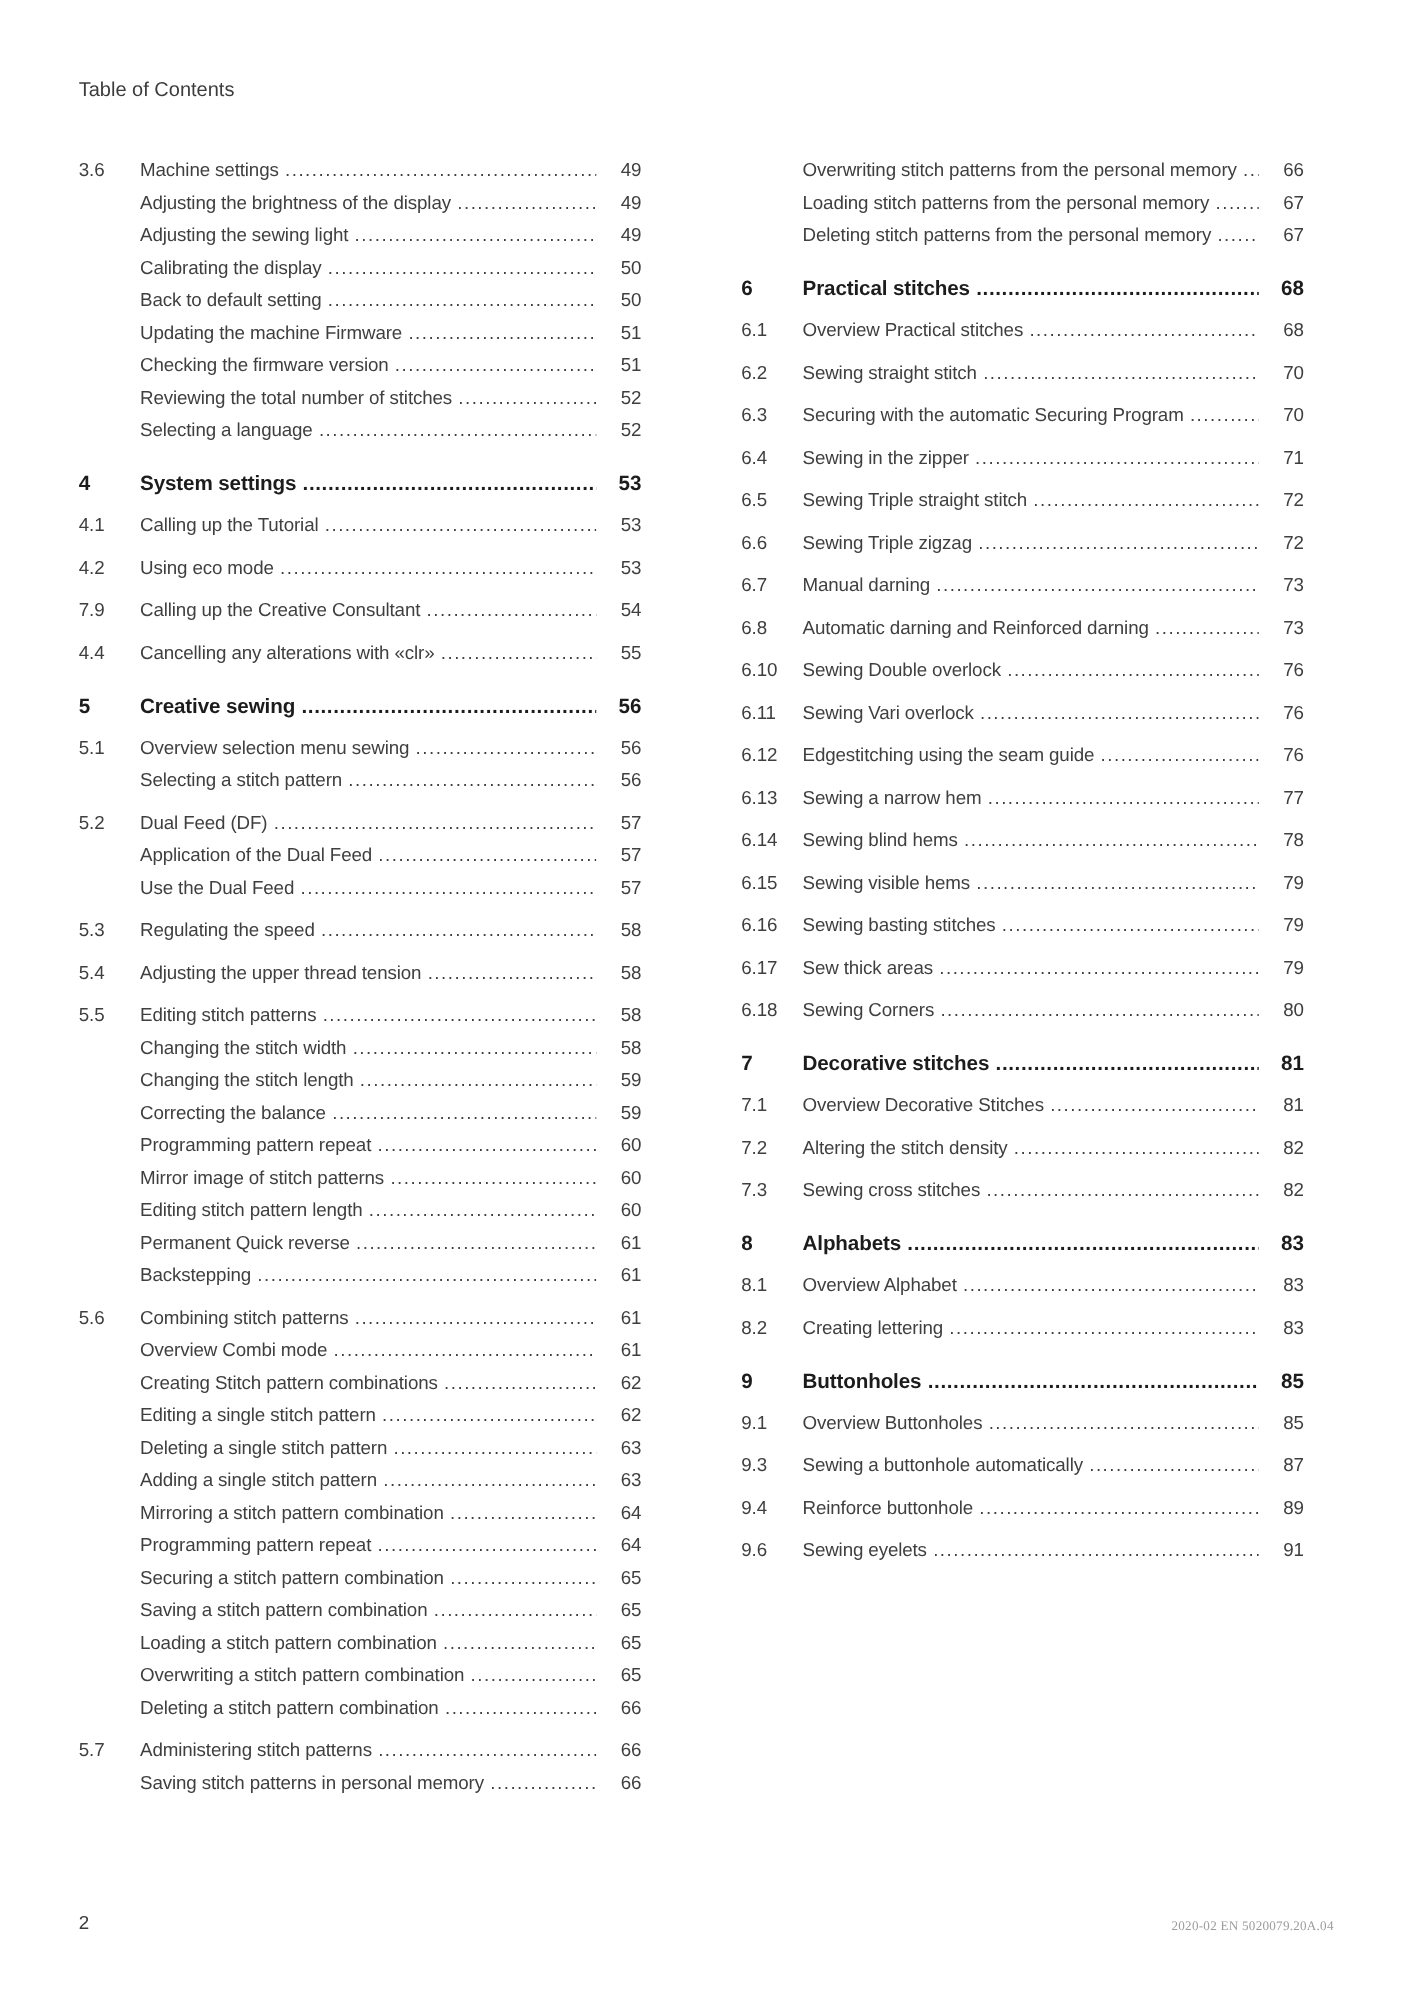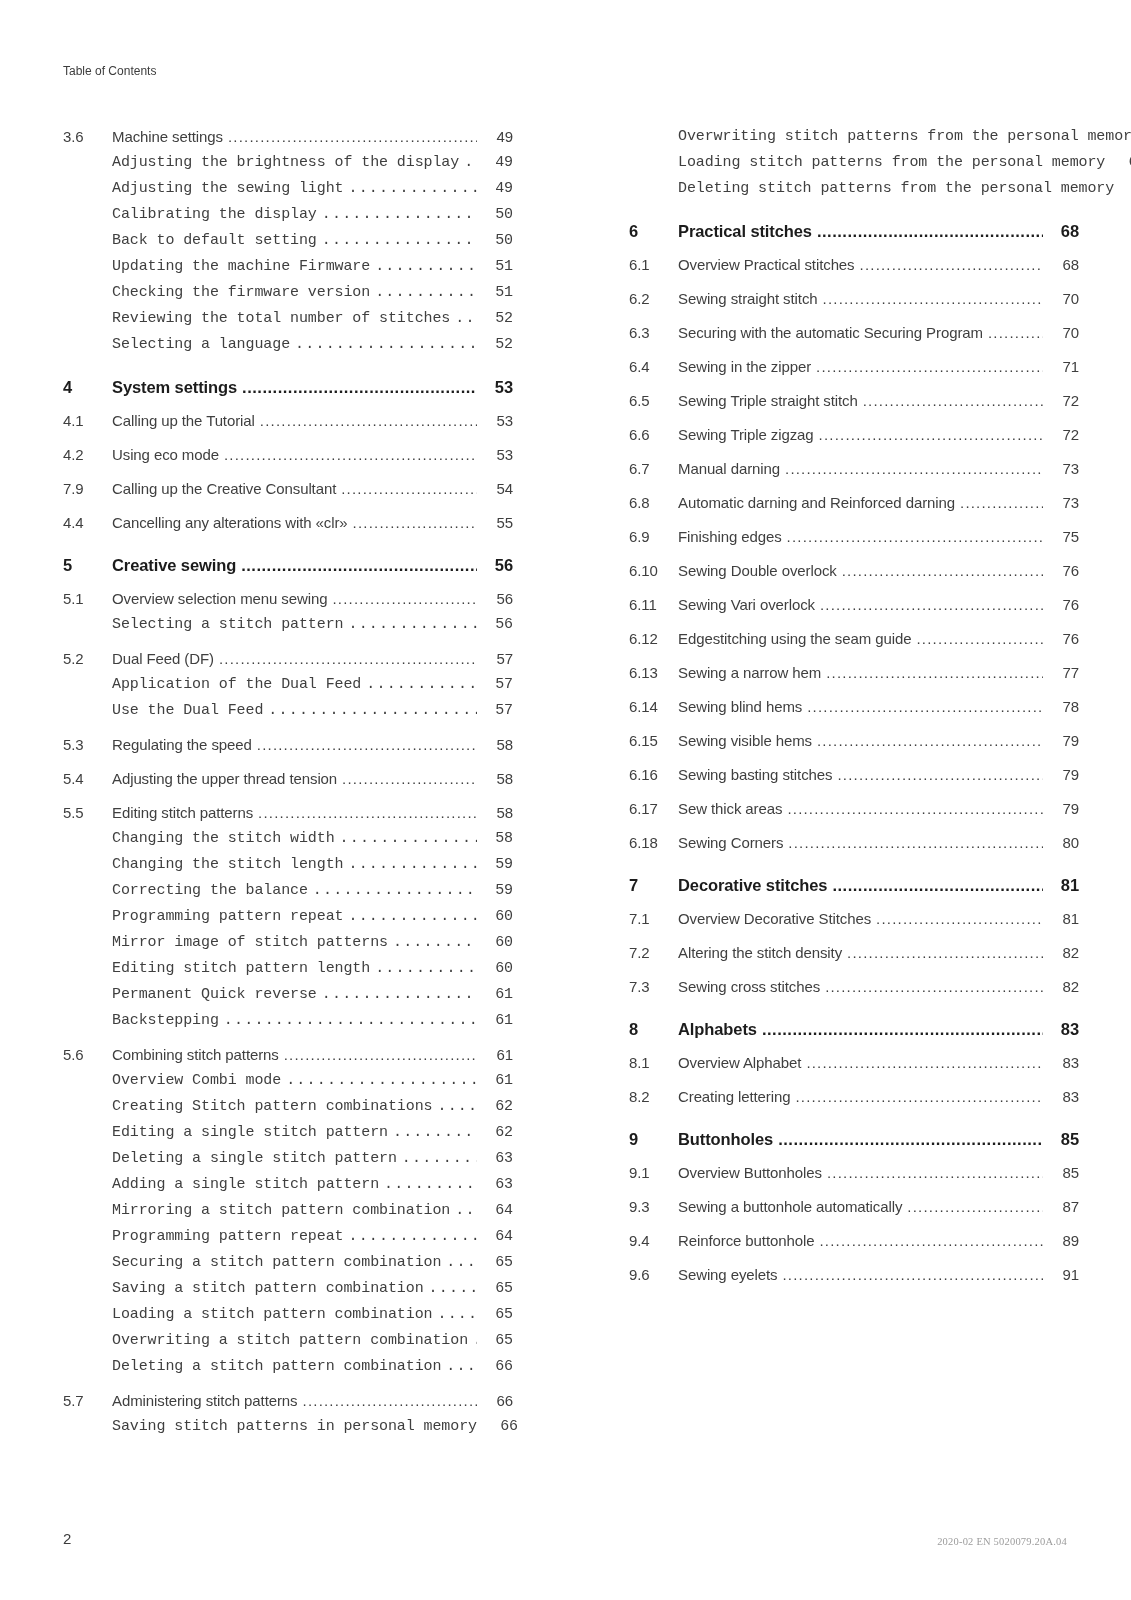--- a/index.html
+++ b/index.html
@@ -12,43 +12,43 @@
     height: 1600px;
     position: relative;
     overflow: hidden;
     font-family: "Liberation Sans", sans-serif;
     color: #3f3f3f;
   }
   .page-header {
     position: absolute;
     left: 63px;
     top: 64px;
-    font-size: 12px;
+    font-size: 16px;
     color: #3c3c3c;
   }
   .toc {
     position: absolute;
     left: 63px;
     top: 128px;
     width: 980px;
     display: flex;
-    gap: 116px;
+    gap: 80px;
   }
   .toc-col {
     width: 450px;
     flex: 0 0 450px;
   }
   .row {
     display: flex;
     align-items: baseline;
     line-height: 18px;
     font-size: 15px;
     letter-spacing: -0.1px;
   }
-  .row.sub     { margin-top: 8px; font-family: Liberation Mono, monospace; }
+  .row.sub     { margin-top: 8px; }
   .row.section { margin-top: 16px; }
   .row.chapter {
     margin-top: 24px;
     font-weight: 700;
     font-size: 16.5px;
     color: #1c1c1c;
   }
   .toc-col > .row:first-child { margin-top: 0; }
   .num {
     flex: 0 0 49px;
@@ -443,26 +443,20 @@
     <span class="leader"></span>
     <span class="pg">73</span>
   </div>
       <div class="row section">
     <span class="num">6.8</span>
     <span class="title">Automatic darning and Reinforced darning</span>
     <span class="leader"></span>
     <span class="pg">73</span>
   </div>
       <div class="row section">
-    <span class="num">6.9</span>
-    <span class="title">Finishing edges</span>
-    <span class="leader"></span>
-    <span class="pg">75</span>
-  </div>
-      <div class="row section">
     <span class="num">6.10</span>
     <span class="title">Sewing Double overlock</span>
     <span class="leader"></span>
     <span class="pg">76</span>
   </div>
       <div class="row section">
     <span class="num">6.11</span>
     <span class="title">Sewing Vari overlock</span>
     <span class="leader"></span>
     <span class="pg">76</span>

